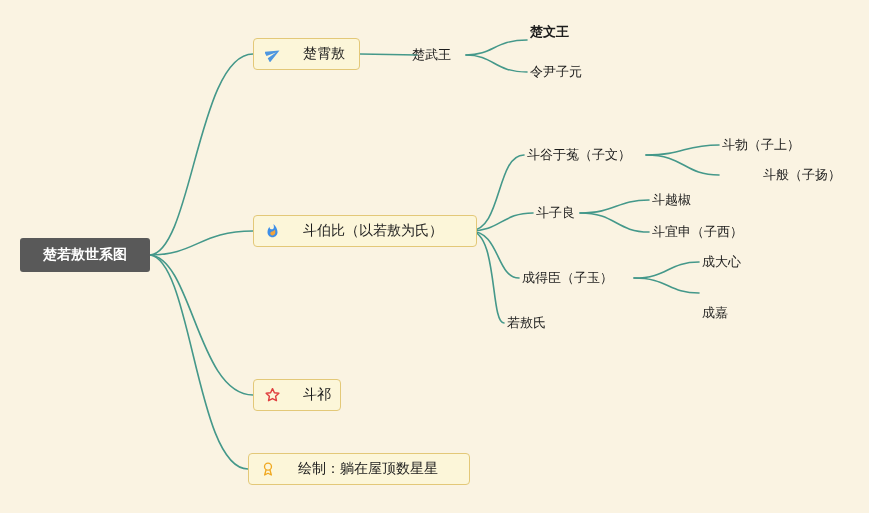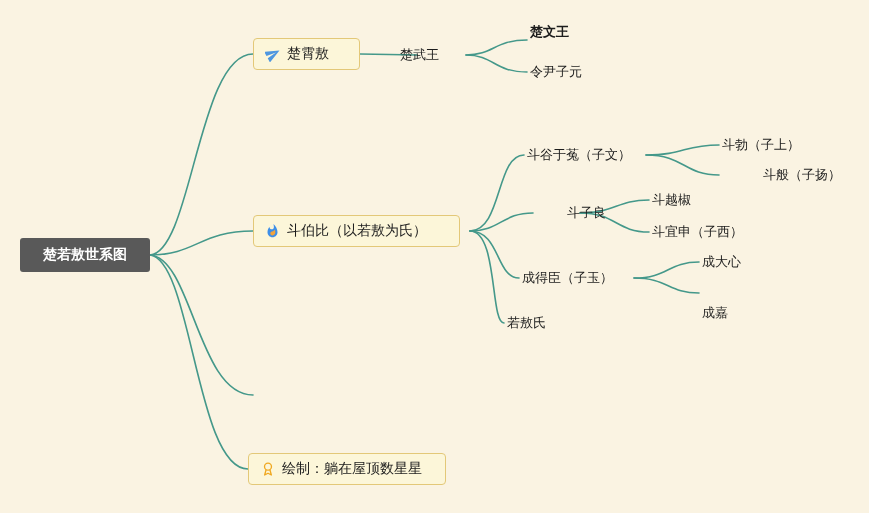--- a/index.html
+++ b/index.html
@@ -32,21 +32,21 @@
   }
   .node {
     position: absolute;
     transform: translateY(-50%);
     white-space: nowrap;
     box-sizing: border-box;
   }
   .node.box {
     display: flex;
     align-items: center;
-    gap: 6px;
+    gap: 22px;
     background: #fcf6d9;
     border: 1px solid #e3c878;
     border-radius: 4px;
     padding: 5px 10px;
     font-size: 14px;
     color: #1c1c1c;
     height: 32px;
     cursor: pointer;
   }
   .node.root {
@@ -114,51 +114,51 @@
 
   <div class="node box" style="left:253px; top:54px; width:107px;">
     <span class="icon">
       <svg viewBox="0 0 24 24" width="16" height="16">
           <path fill="#4e97e0" transform="rotate(-28 12 12)" d="M2 21l21-9L2 3v7l15 2-15 2z"></path>
         </svg>
     </span>
     <span>楚霄敖</span>
   </div>
 
-  <div class="node plain" style="left:400px; top:55px;">
+  <div class="node plain" style="left:412px; top:55px;">
     <span>楚武王</span>
   </div>
   <div class="node plain" style="left:530px; top:32px;font-weight:bold;">
     <span>楚文王</span>
   </div>
   <div class="node plain" style="left:530px; top:72px;text-align:center;">
     <span>令尹子元</span>
   </div>
 
-  <div class="node box" style="left:253px; top:231px; width:207px;">
+  <div class="node box" style="left:253px; top:231px; width:224px;">
     <span class="icon">
       <svg viewBox="0 0 24 24" width="15" height="16">
         <path fill="#3d8fe8" d="M13.5.67s.74 2.65.74 4.8c0 2.06-1.35 3.73-3.41 3.73-2.07 0-3.63-1.67-3.63-3.73l.03-.36C5.21 7.51 4 10.62 4 14c0 4.42 3.58 8 8 8s8-3.58 8-8C20 8.61 17.41 3.8 13.5.67z"></path>
         <path fill="#f2a33c" d="M11.71 19c-1.78 0-3.22-1.4-3.22-3.14 0-1.62 1.05-2.76 2.81-3.12 1.77-.36 3.6-1.21 4.62-2.58.39 1.29.59 2.65.59 4.04 0 2.65-2.15 4.8-4.8 4.8z"></path>
       </svg>
     </span>
     <span>斗伯比（以若敖为氏）</span>
   </div>
 
   <div class="node plain" style="left:527px; top:155px;">
     <span>斗谷于菟（子文）</span>
   </div>
   <div class="node plain" style="left:722px; top:145px;">
     <span>斗勃（子上）</span>
   </div>
   <div class="node plain" style="left:722px; top:175px;margin-left:41px;">
     <span>斗般（子扬）</span>
   </div>
 
-  <div class="node plain" style="left:536px; top:213px;margin-left:31px;">
+  <div class="node plain" style="left:536px; top:213px;">
     <span>斗子良</span>
   </div>
   <div class="node plain" style="left:652px; top:200px;">
     <span>斗越椒</span>
   </div>
   <div class="node plain" style="left:652px; top:232px;">
     <span>斗宜申（子西）</span>
   </div>
 
   <div class="node plain" style="left:522px; top:278px;">
@@ -168,22 +168,30 @@
     <span>成大心</span>
   </div>
   <div class="node plain" style="left:702px; top:293px;margin-top:20px;">
     <span>成嘉</span>
   </div>
 
   <div class="node plain" style="left:507px; top:323px;">
     <span>若敖氏</span>
   </div>
 
+  <div class="node box" style="left:253px; top:395px; width:88px;">
+    <span class="icon">
+      <svg viewBox="0 0 24 24" width="18" height="18">
+          <path fill="none" stroke="#e03e3e" stroke-width="2" stroke-linejoin="round" d="M12 3l2.7 5.8 6.3.8-4.6 4.3 1.2 6.1L12 17l-5.6 3 1.2-6.1L3 9.6l6.3-.8z"></path>
+        </svg>
+    </span>
+    <span>斗祁</span>
+  </div>
 
-  <div class="node box" style="left:248px; top:469px; width:198px;">
+  <div class="node box" style="left:248px; top:469px; width:222px;">
     <span class="icon">
       <svg viewBox="0 0 24 24" width="16" height="16">
         <circle cx="12" cy="8.5" r="5.2" fill="none" stroke="#f0a820" stroke-width="2"></circle>
         <path d="M9.2 12.8L7 21l5-2.6L17 21l-2.2-8.2" fill="none" stroke="#f0a820" stroke-width="2" stroke-linejoin="round"></path>
       </svg>
     </span>
     <span>绘制：躺在屋顶数星星</span>
   </div>
 
 </div>

